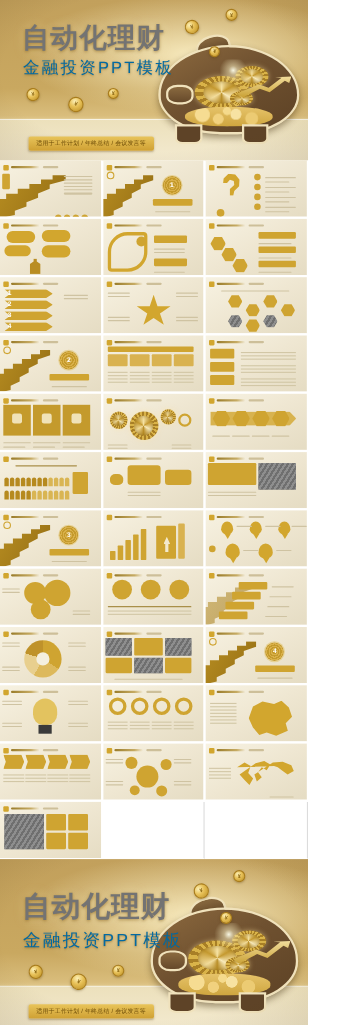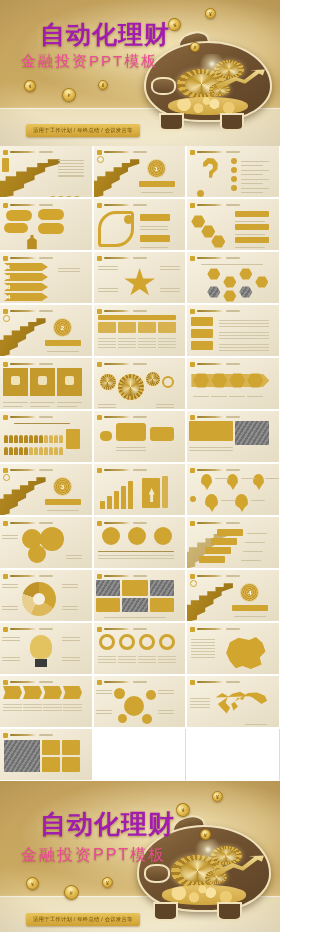--- a/index.html
+++ b/index.html
@@ -23,29 +23,28 @@
   .banner-floor {
     position:absolute; left:0; right:0; bottom:0; height:26%;
     background:linear-gradient(#ece0bb, #f3ead0);
     box-shadow:inset 0 1px 0 rgba(255,255,255,.6);
   }
   .banner-vign {
     position:absolute; inset:0;
     background:radial-gradient(ellipse 95% 95% at 50% 45%, rgba(0,0,0,0) 52%, rgba(80,55,10,.25) 100%);
   }
   .banner-title {
-    position:absolute; left:20px; font-weight:bold; color:#a21caf;
+    position:absolute; left:20px; font-weight:bold; color:#737373;
     letter-spacing:1px; white-space:nowrap;
     text-shadow:0 1px 3px rgba(120,80,10,.55), 0 0 10px rgba(255,240,190,.35);
-    margin-left:20px;
   }
   .banner.top .banner-title { top:18px; font-size:25px; }
   .banner.bottom .banner-title { top:26px; font-size:26px; }
   .banner-sub {
-    position:absolute; left:21px; color:#ec4899; white-space:nowrap;
+    position:absolute; left:21px; color:#0369a1; white-space:nowrap;
     letter-spacing:2px; text-shadow:0 1px 2px rgba(120,80,10,.5);
   }
   .banner.top .banner-sub { top:52px; font-size:15px; }
   .banner.bottom .banner-sub { top:64px; font-size:16px; }
   .banner-badge {
     position:absolute; left:26px; background:linear-gradient(#e8c45a,#cfa033);
     color:#6b4a06; font-size:5.4px; letter-spacing:.2px; white-space:nowrap;
     padding:3px 7px; border-radius:2px; box-shadow:0 1px 2px rgba(90,60,5,.35);
   }
   .banner.top .banner-badge { top:124px; }

